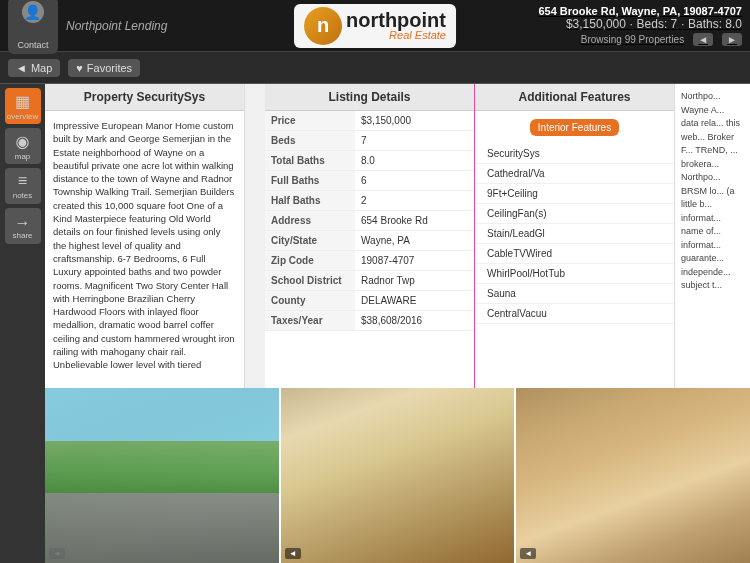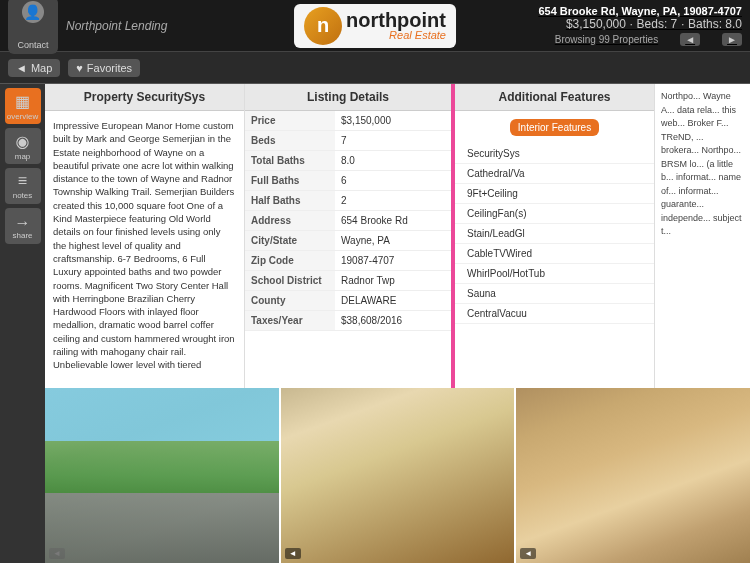--- a/index.html
+++ b/index.html
@@ -125,22 +125,23 @@
       padding: 4px;
       color: white;
       font-size: 10px;
       font-weight: bold;
     }
 
     
     #listing-details {
       width: 210px;
       background: white;
-      border-right: 4px solid #ec4899;
+      border-right: 1px solid #ec4899;
       flex-shrink: 0;
+      margin-left: 20px;
     }
     #listing-header {
       background: #e8e8e8;
       text-align: center;
       padding: 6px;
       font-weight: bold;
       font-size: 12px;
       border-bottom: 1px solid #ccc;
       color: #333;
     }
@@ -255,21 +256,21 @@
     </div>
     <div style="display:flex; flex-direction:column; line-height:1;">
       <span style="font-size:20px; font-weight:bold; color:#222;">northpoint</span>
       <span style="font-size:11px; color:#e87020; font-style:italic; text-align:right;">Real Estate</span>
     </div>
   </div>
 
   <div id="header-right" style="margin-left:auto; display:flex; flex-direction:column; align-items:flex-end;text-decoration:underline;">
     <span style="color:white; font-size:11px; font-weight:bold;">654 Brooke Rd, Wayne, PA, 19087-4707</span>
     <span style="color:#ccc; font-size:12px;">$3,150,000 · Beds: 7 · Baths: 8.0</span>
-    <div style="display:flex; align-items:center; gap:22px; margin-top:2px;">
+    <div style="display:flex; align-items:center; gap:9px; margin-top:2px;">
       <span style="color:#aaa; font-size:10px;">Browsing 99 Properties</span>
       <button style="background:#555; border:none; color:#ccc; padding:1px 5px; border-radius:3px; cursor:pointer; font-size:10px;">◄</button>
       <button style="background:#555; border:none; color:#ccc; padding:1px 5px; border-radius:3px; cursor:pointer; font-size:10px;">►</button>
     </div>
   </div>
 </div>
 
 <div id="nav-bar">
   <div id="map-btn">
     <span>◄</span>

